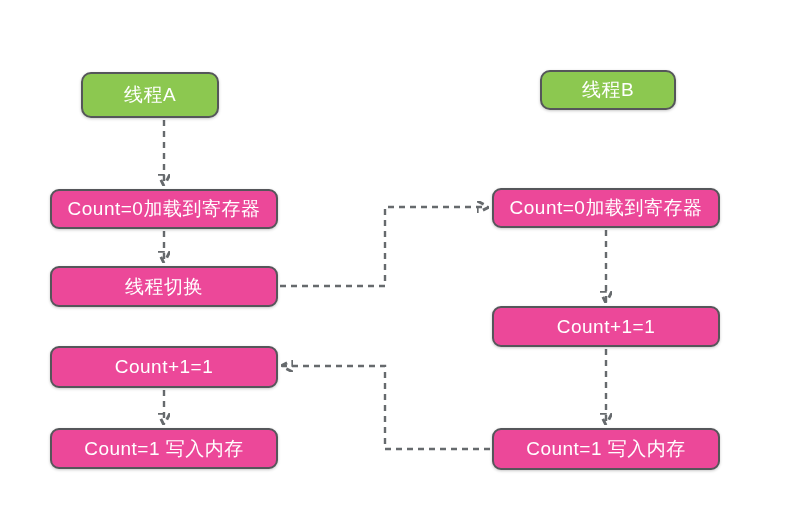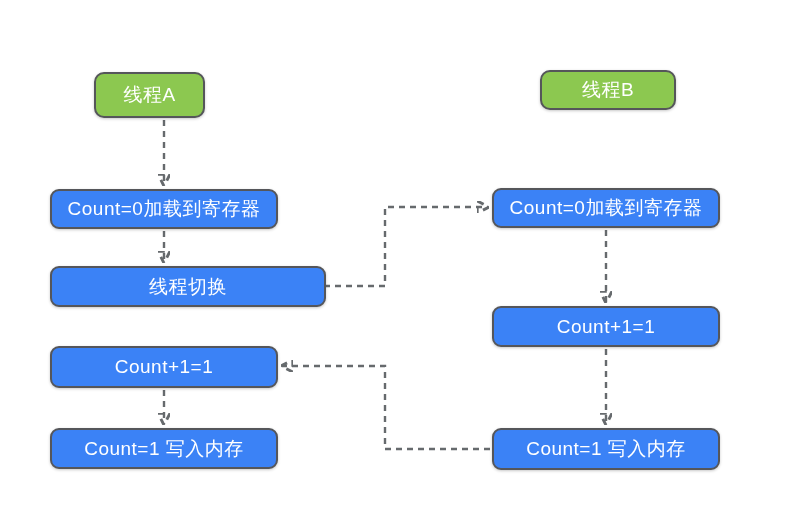--- a/index.html
+++ b/index.html
@@ -36,27 +36,27 @@
     box-sizing: border-box;
     color: #ffffff;
     font-size: 19px;
     letter-spacing: 0.5px;
     border: 2px solid #55565a;
     border-radius: 9px;
     box-shadow: 0 1px 3px rgba(0,0,0,0.22);
     white-space: nowrap;
   }
   .node.green { background: #8cc850; border-radius: 10px; }
-  .node.blue  { background: #3b82f6; }
+  .node.blue  { background: #ec4899; }
 
   
-  #thread-a { left: 94px;  top: 72px;  width: 111px; height: 46px; }
+  #thread-a { left: 81px;  top: 72px;  width: 138px; height: 46px; }
   #thread-b { left: 540px; top: 70px;  width: 136px; height: 40px; }
   #a-load   { left: 50px;  top: 189px; width: 228px; height: 40px; }
-  #a-switch { left: 50px;  top: 266px; width: 276px; height: 41px; }
+  #a-switch { left: 50px;  top: 266px; width: 228px; height: 41px; }
   #a-inc    { left: 50px;  top: 346px; width: 228px; height: 42px; }
   #a-write  { left: 50px;  top: 428px; width: 228px; height: 41px; }
   #b-load   { left: 492px; top: 188px; width: 228px; height: 40px; }
   #b-inc    { left: 492px; top: 306px; width: 228px; height: 41px; }
   #b-write  { left: 492px; top: 428px; width: 228px; height: 42px; }
 </style>
 </head>
 <body>
 
 <div class="canvas">

